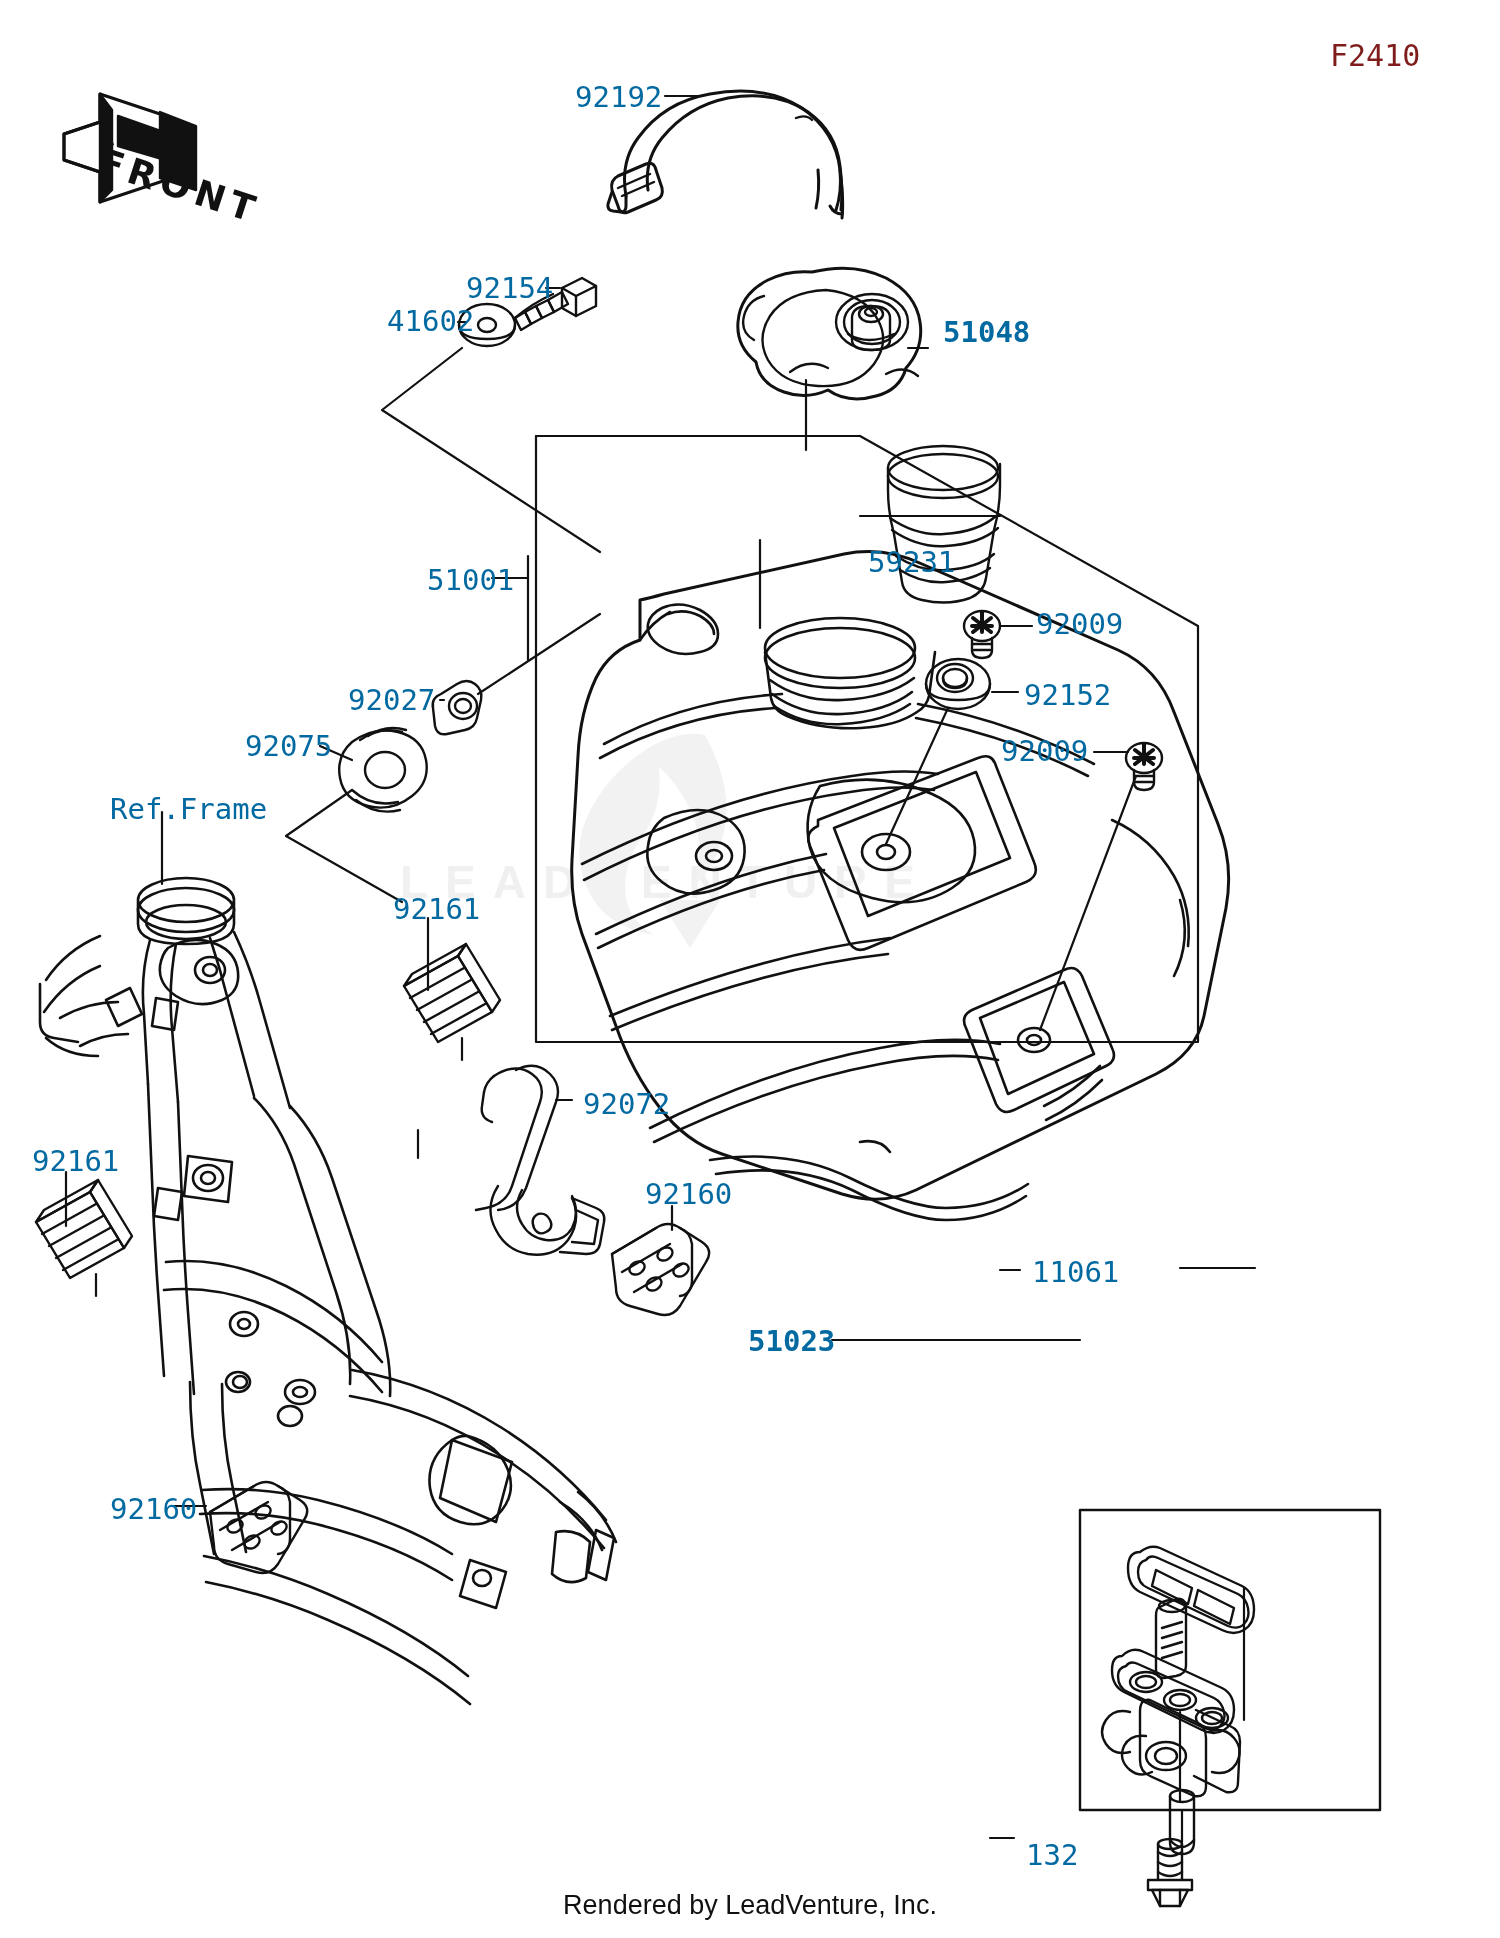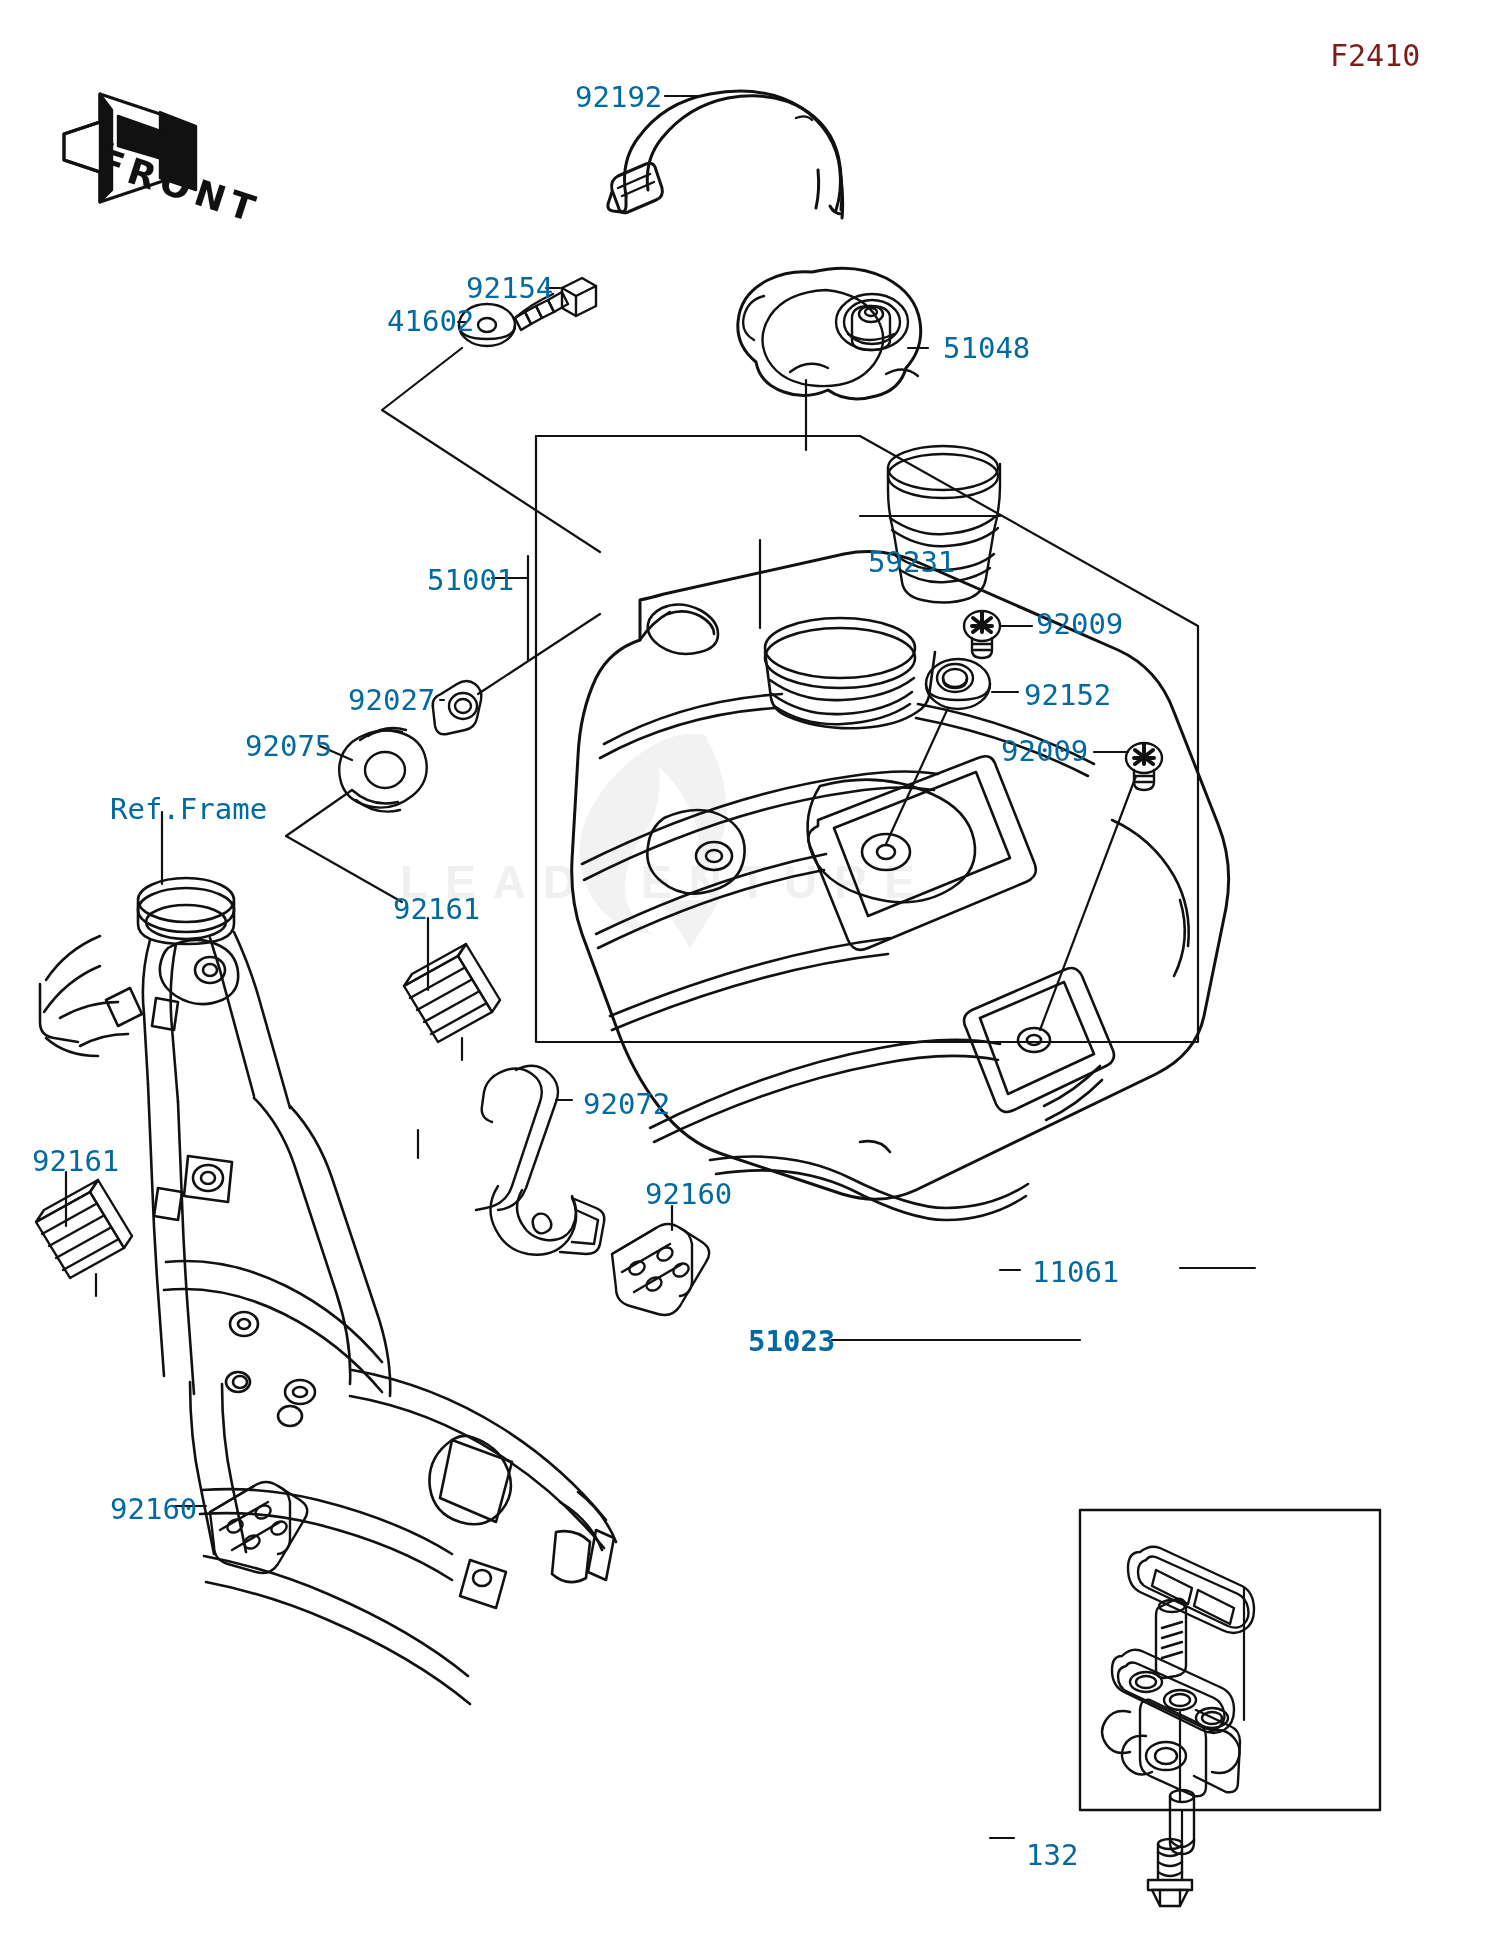--- a/index.html
+++ b/index.html
@@ -422,33 +422,34 @@
       <g stroke="#111" stroke-width="2.2" fill="none">
         <path d="M1255 1268 L1180 1268"></path>
       </g>
 
     </g>
   </svg>
 
   <div class="lbl" style="left:575px;top:83px;">92192</div>
   <div class="lbl" style="left:466px;top:274px;">92154</div>
   <div class="lbl" style="left:387px;top:307px;">41602</div>
-  <div class="lbl" style="left:943px;top:334px;">51048</div>
+  <div class="lbl" style="left:943px;top:318px;font-weight:bold;">51048</div>
   <div class="lbl" style="left:868px;top:500px;margin-top:48px;">59231</div>
   <div class="lbl" style="left:427px;top:566px;">51001</div>
   <div class="lbl" style="left:1036px;top:610px;">92009</div>
   <div class="lbl" style="left:1024px;top:681px;">92152</div>
   <div class="lbl" style="left:1001px;top:737px;">92009</div>
   <div class="lbl" style="left:348px;top:686px;">92027</div>
   <div class="lbl" style="left:245px;top:732px;">92075</div>
   <div class="lbl" style="left:110px;top:795px;">Ref.Frame</div>
   <div class="lbl" style="left:393px;top:895px;">92161</div>
   <div class="lbl" style="left:583px;top:1090px;">92072</div>
   <div class="lbl" style="left:32px;top:1147px;">92161</div>
   <div class="lbl" style="left:645px;top:1180px;">92160</div>
   <div class="lbl" style="left:1032px;top:1258px;">11061</div>
   <div class="lbl" style="left:748px;top:1327px;font-weight:bold;">51023</div>
   <div class="lbl" style="left:110px;top:1495px;">92160</div>
   <div class="lbl" style="left:1026px;top:1825px;margin-top:16px;">132</div>
 
   <div class="code" style="left:1330px;top:38px;">F2410</div>
+  <div class="footer" style="top:1890px;">Rendered by LeadVenture, Inc.</div>
 
 </div>
 
 </body></html>

